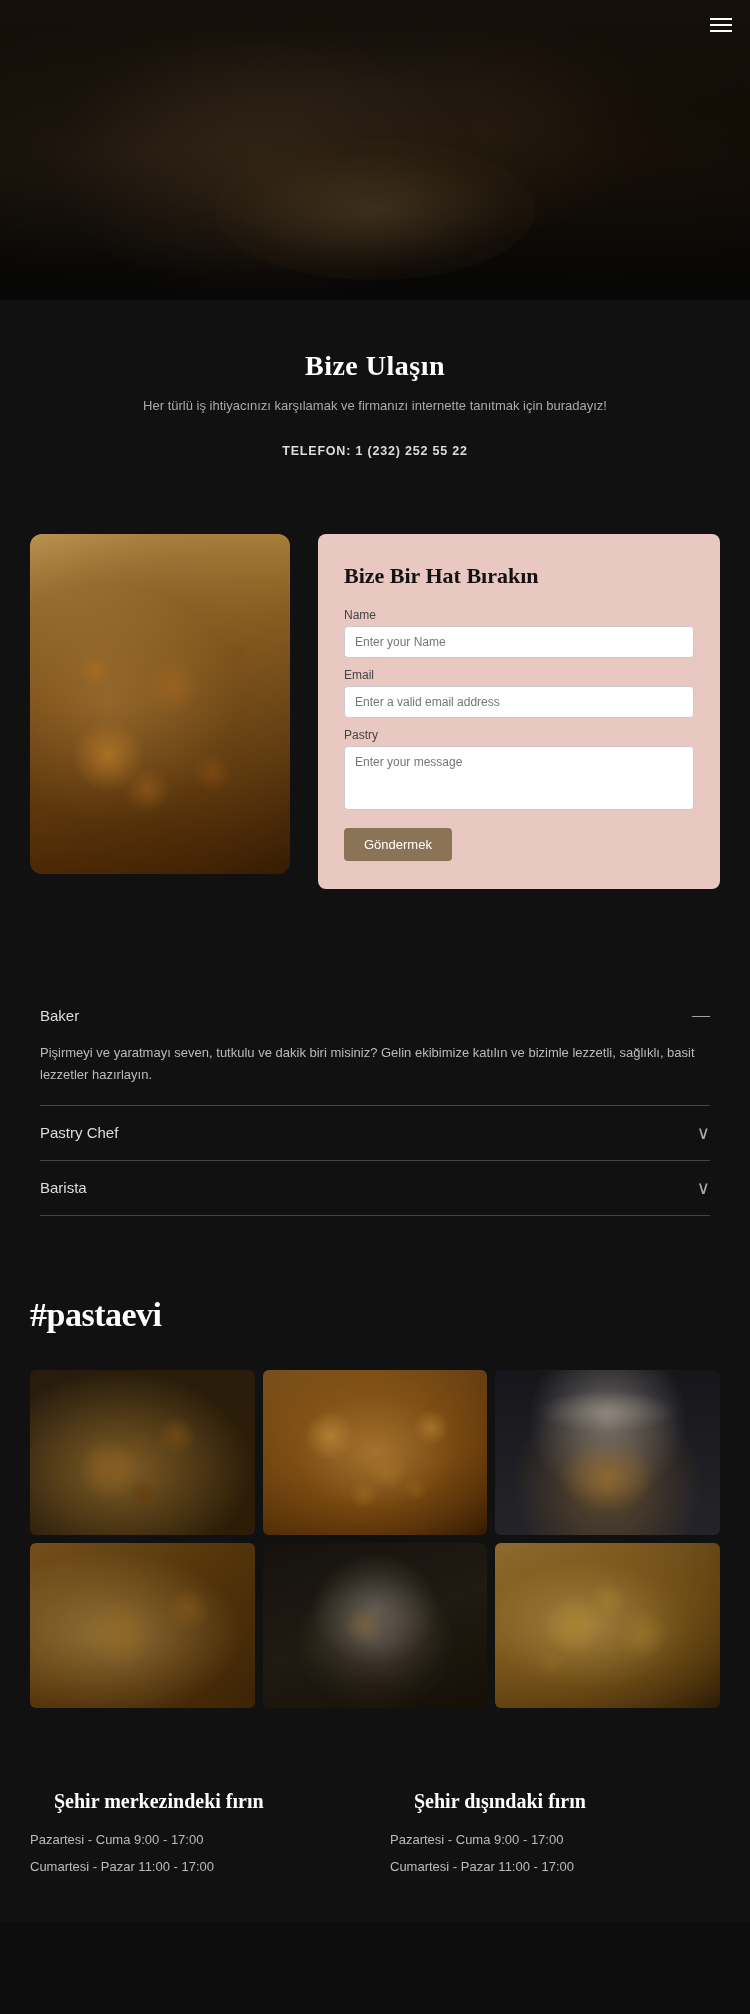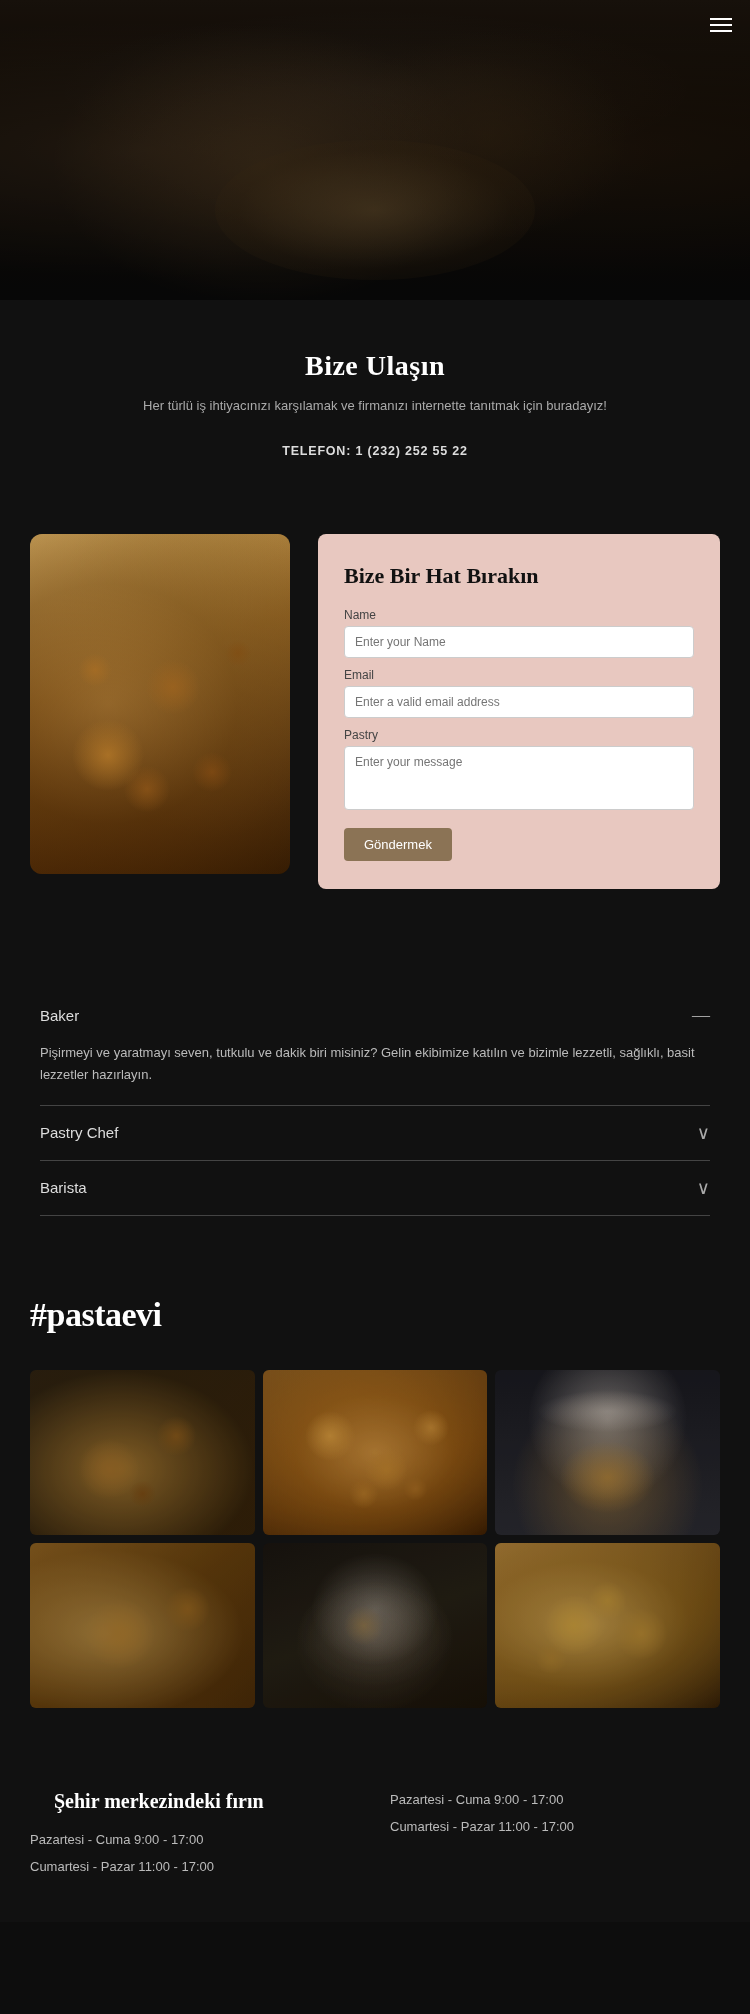--- a/index.html
+++ b/index.html
@@ -489,17 +489,18 @@
 </section>
 
 <section class="locations-section">
   <div class="location-card">
     <h3>Şehir merkezindeki fırın</h3>
     <p>Pazartesi - Cuma 9:00 - 17:00</p>
     <p>Cumartesi - Pazar 11:00 - 17:00</p>
 
   </div>
   <div class="location-card">
+    <h3>Şehir dışındaki fırın</h3>
     <p>Pazartesi - Cuma 9:00 - 17:00</p>
     <p>Cumartesi - Pazar 11:00 - 17:00</p>
 
   </div>
 </section>
 
 </body></html>

